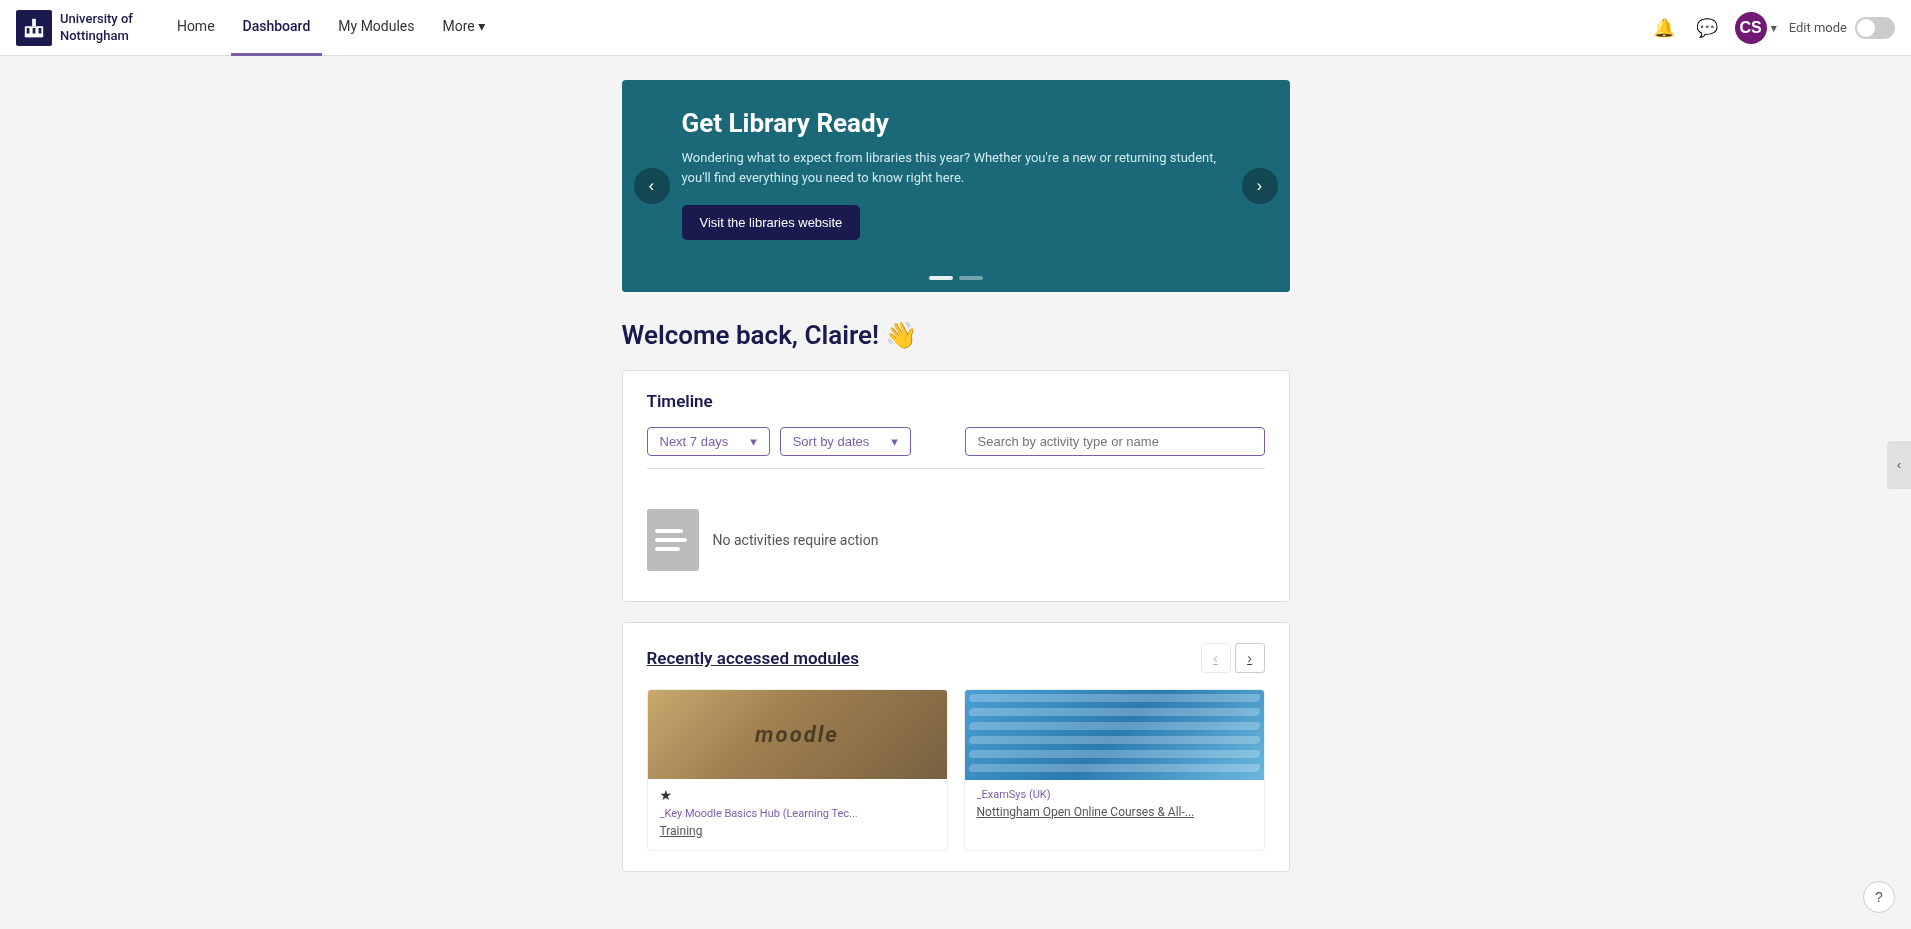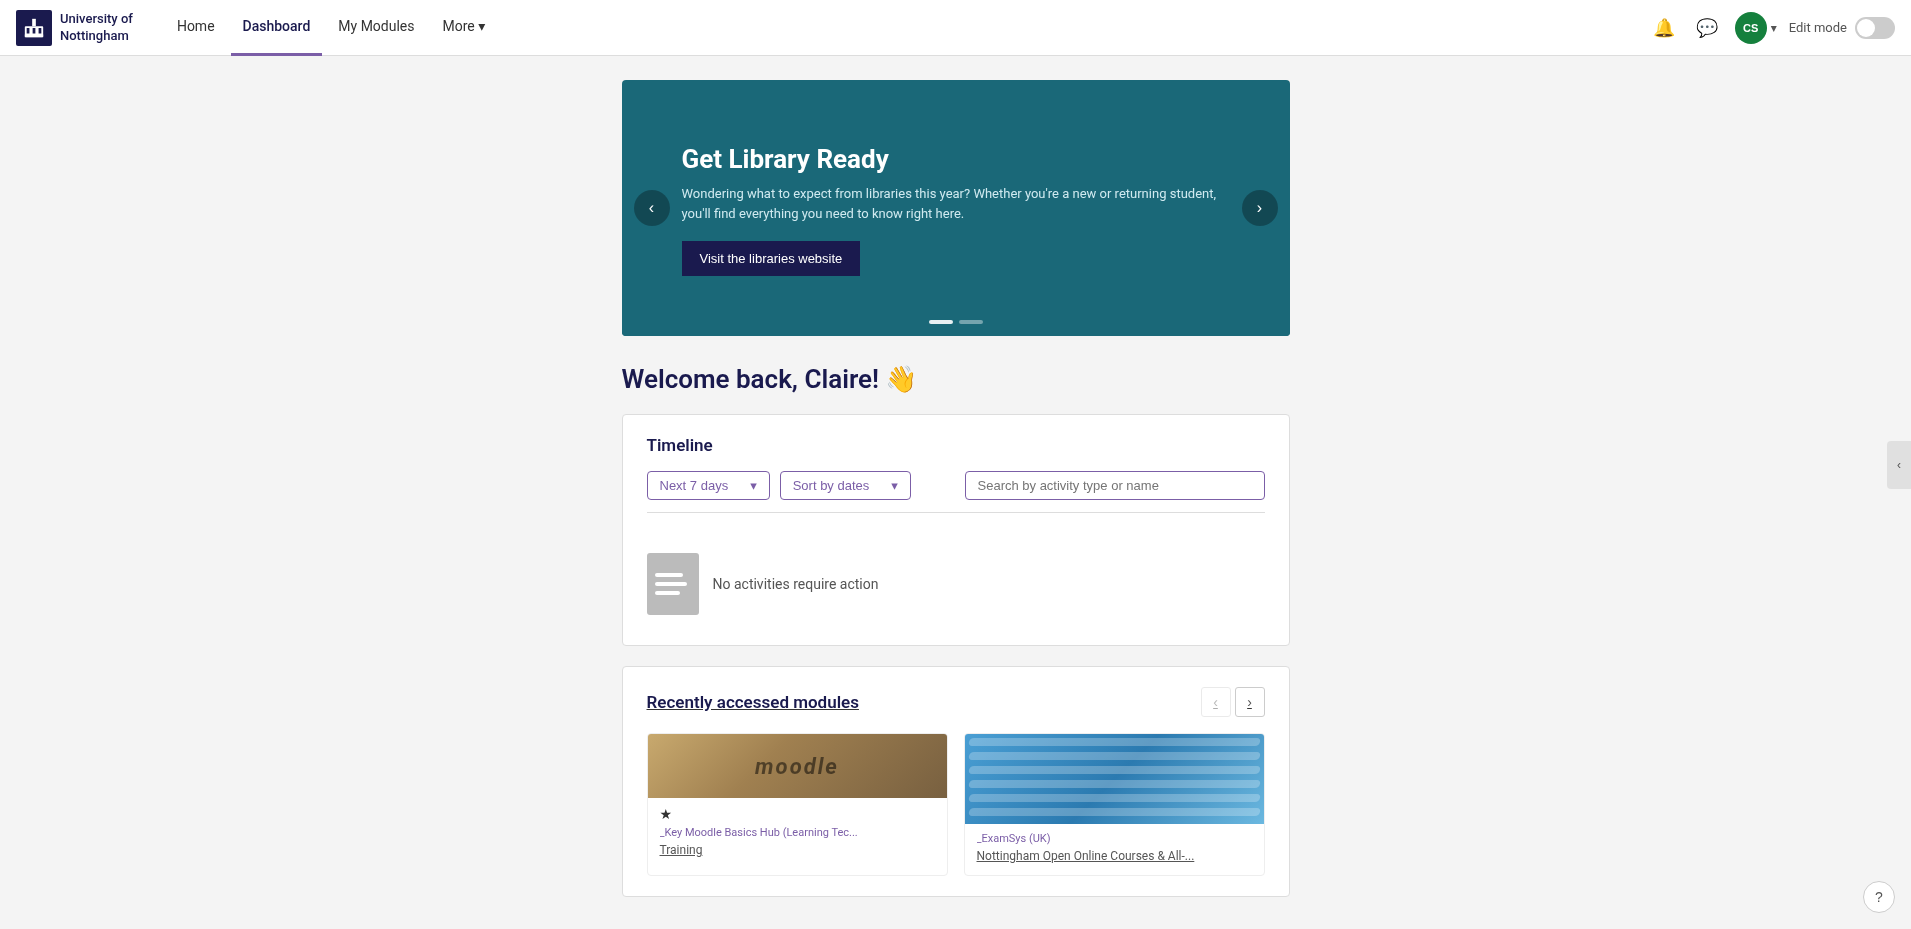--- a/index.html
+++ b/index.html
@@ -67,26 +67,26 @@
       align-items: center;
       gap: 4px;
       background: none;
       border: none;
       cursor: pointer;
     }
     .avatar {
       width: 32px;
       height: 32px;
       border-radius: 50%;
-      background: #15803d;
+      background: #701a75;
       color: #fff;
       display: flex;
       align-items: center;
       justify-content: center;
-      font-size: 11px;
+      font-size: 16px;
       font-weight: 600;
     }
     .edit-mode-row {
       display: flex;
       align-items: center;
       gap: 8px;
       font-size: 13px;
       color: #555;
     }
     .toggle-switch {
@@ -156,23 +156,22 @@
     .carousel {
       background: #1a6878;
       border-radius: 4px;
       overflow: hidden;
       position: relative;
       margin-bottom: 28px;
     }
     .carousel-inner {
       display: flex;
       align-items: center;
-      padding: 36px 60px;
+      padding: 28px 60px;
       min-height: 170px;
-      margin-top: 28px;
     }
     .carousel-text { flex: 1; }
     .carousel-title {
       font-size: 26px;
       font-weight: 700;
       color: #fff;
       margin-bottom: 10px;
     }
     .carousel-desc {
       font-size: 13px;
@@ -180,21 +179,21 @@
       margin-bottom: 18px;
       line-height: 1.5;
     }
     .carousel-btn {
       background: #1a1a4e;
       color: #fff;
       border: none;
       padding: 10px 18px;
       font-size: 13px;
       cursor: pointer;
-      border-radius: 0;
+      border-radius: 5px;
     }
     .carousel-nav-btn {
       position: absolute;
       top: 50%;
       transform: translateY(-50%);
       background: rgba(0,0,0,0.3);
       border: none;
       color: #fff;
       width: 36px;
       height: 36px;
@@ -335,21 +334,21 @@
     }
     .module-card {
       border-radius: 4px;
       overflow: hidden;
       background: #fff;
       border: 1px solid #eee;
       cursor: pointer;
     }
     .module-thumbnail-moodle {
       width: 100%;
-      height: 64px;
+      height: 89px;
       background: linear-gradient(135deg, #c8a96e 0%, #a08050 40%, #786040 100%);
       display: flex;
       align-items: center;
       justify-content: center;
       font-size: 22px;
       font-weight: 700;
       color: rgba(0,0,0,0.5);
       font-style: italic;
       letter-spacing: 2px;
     }

